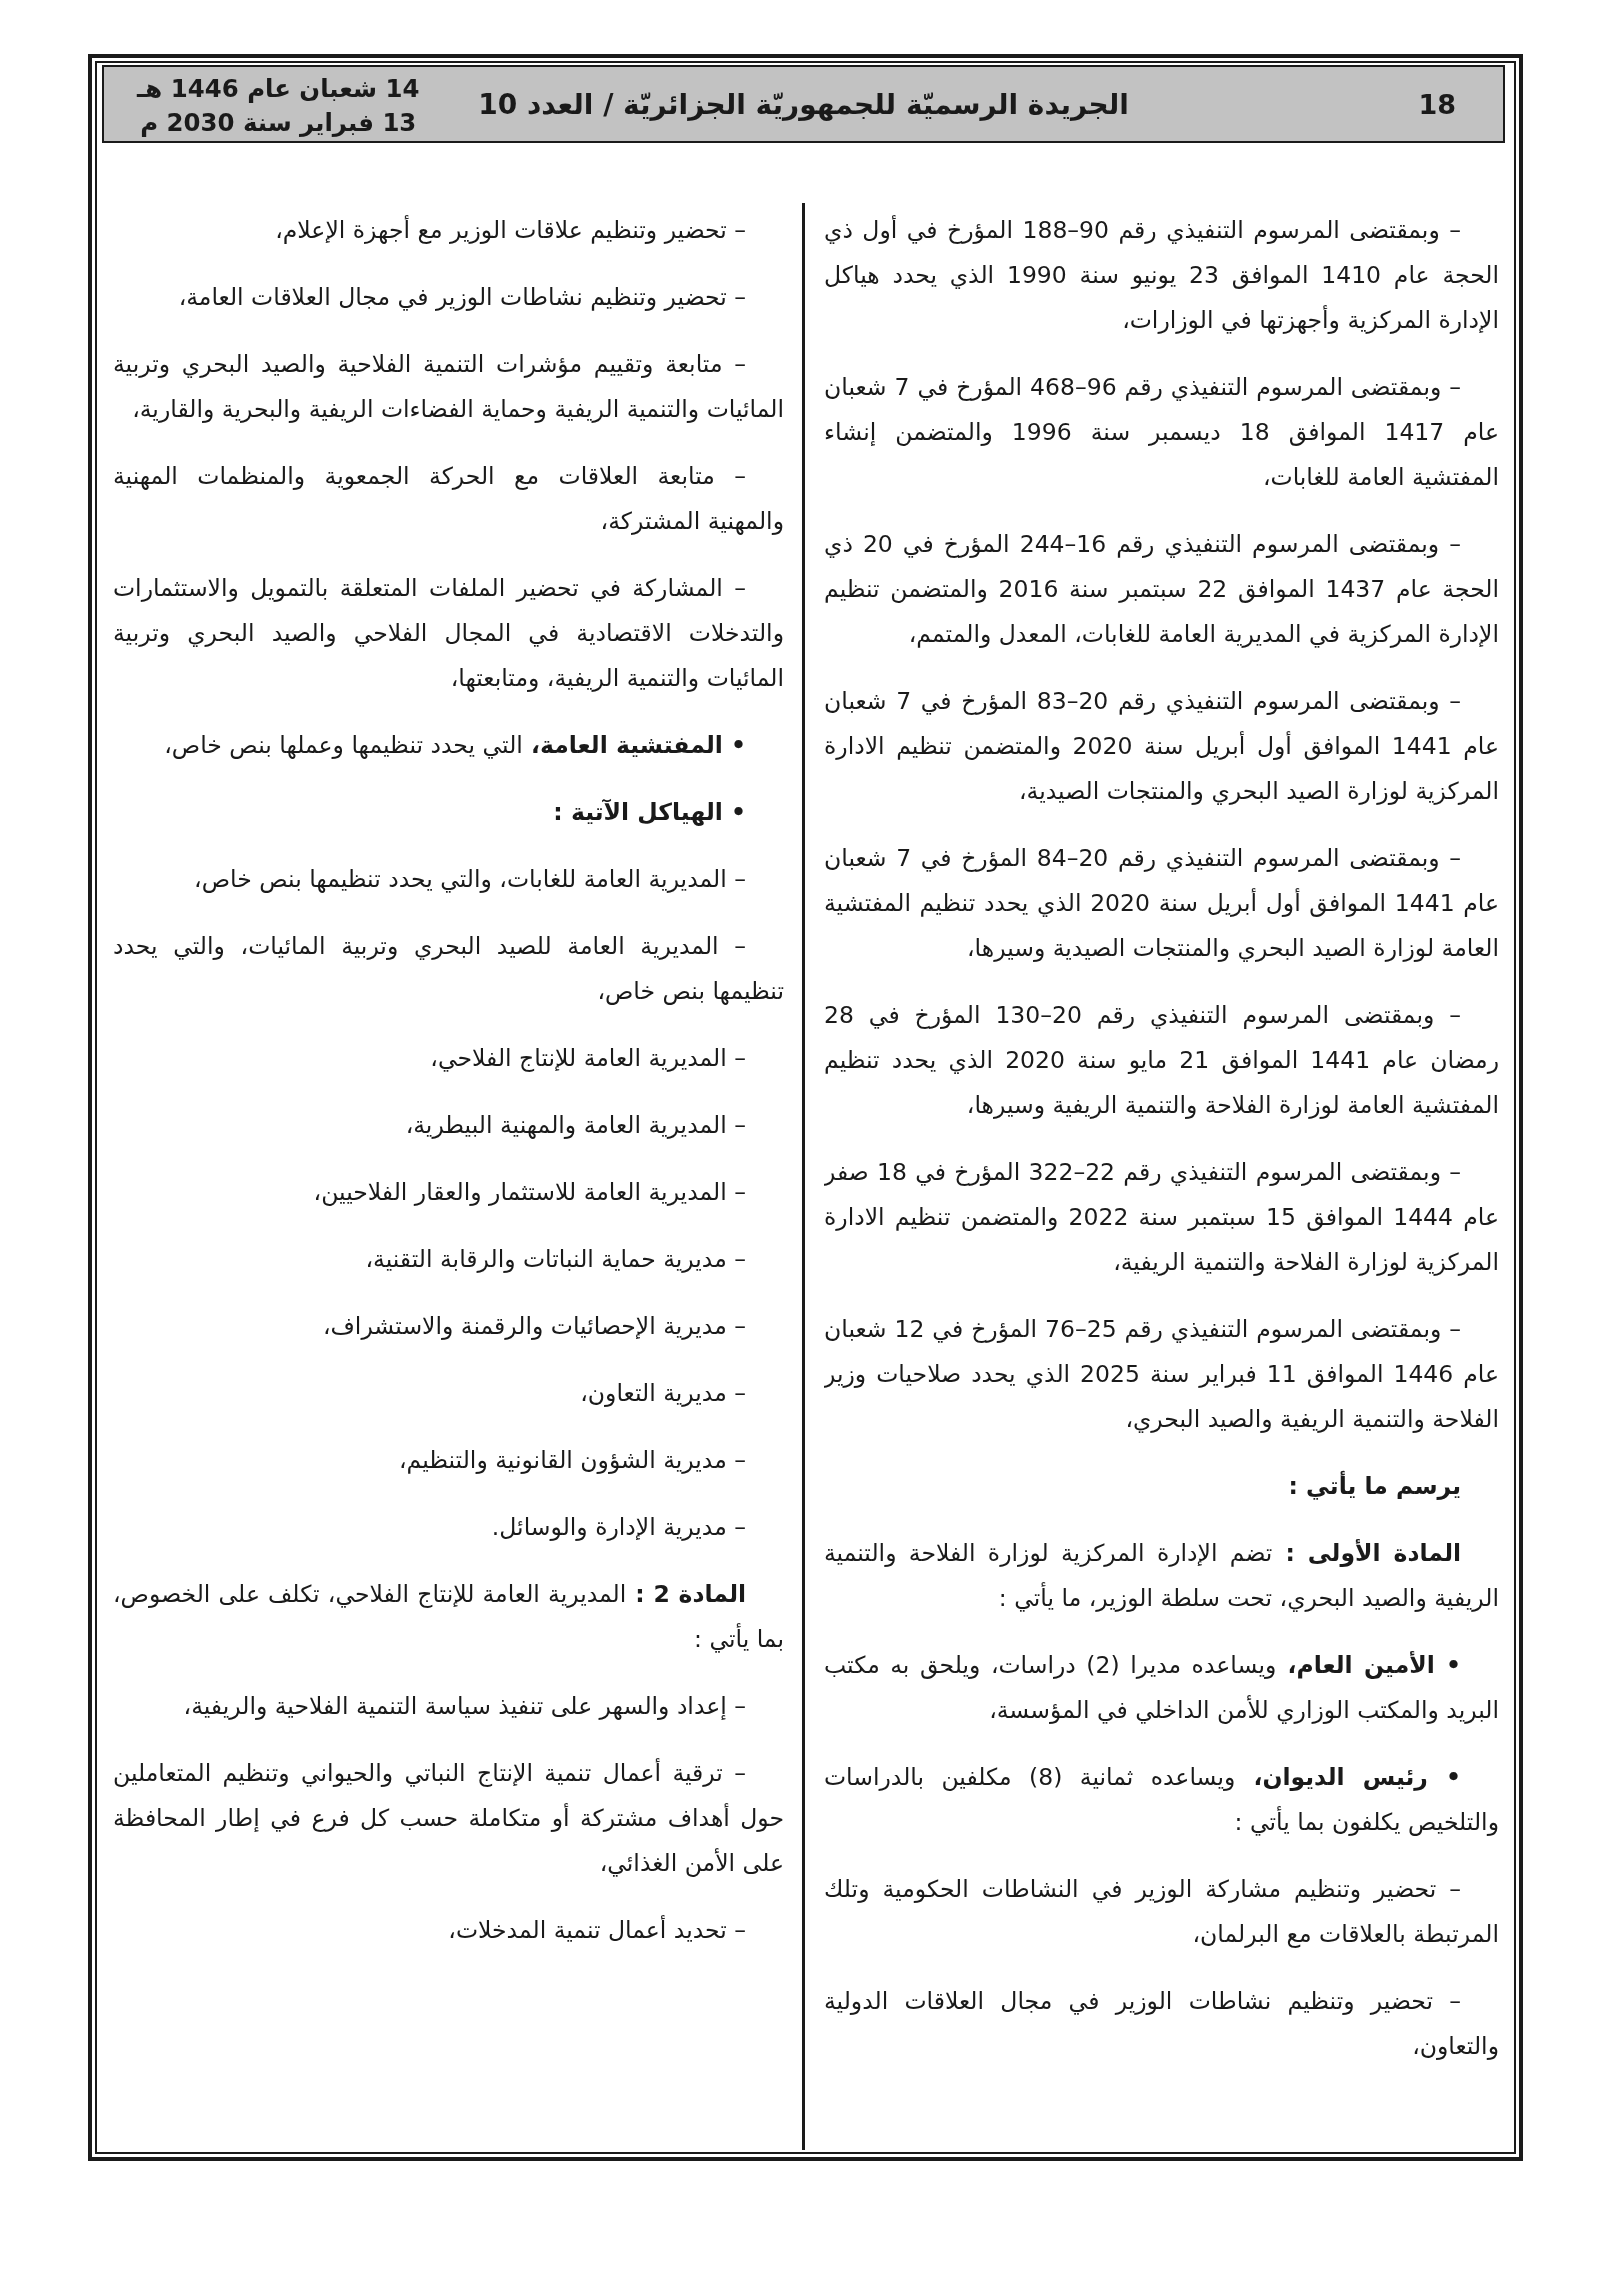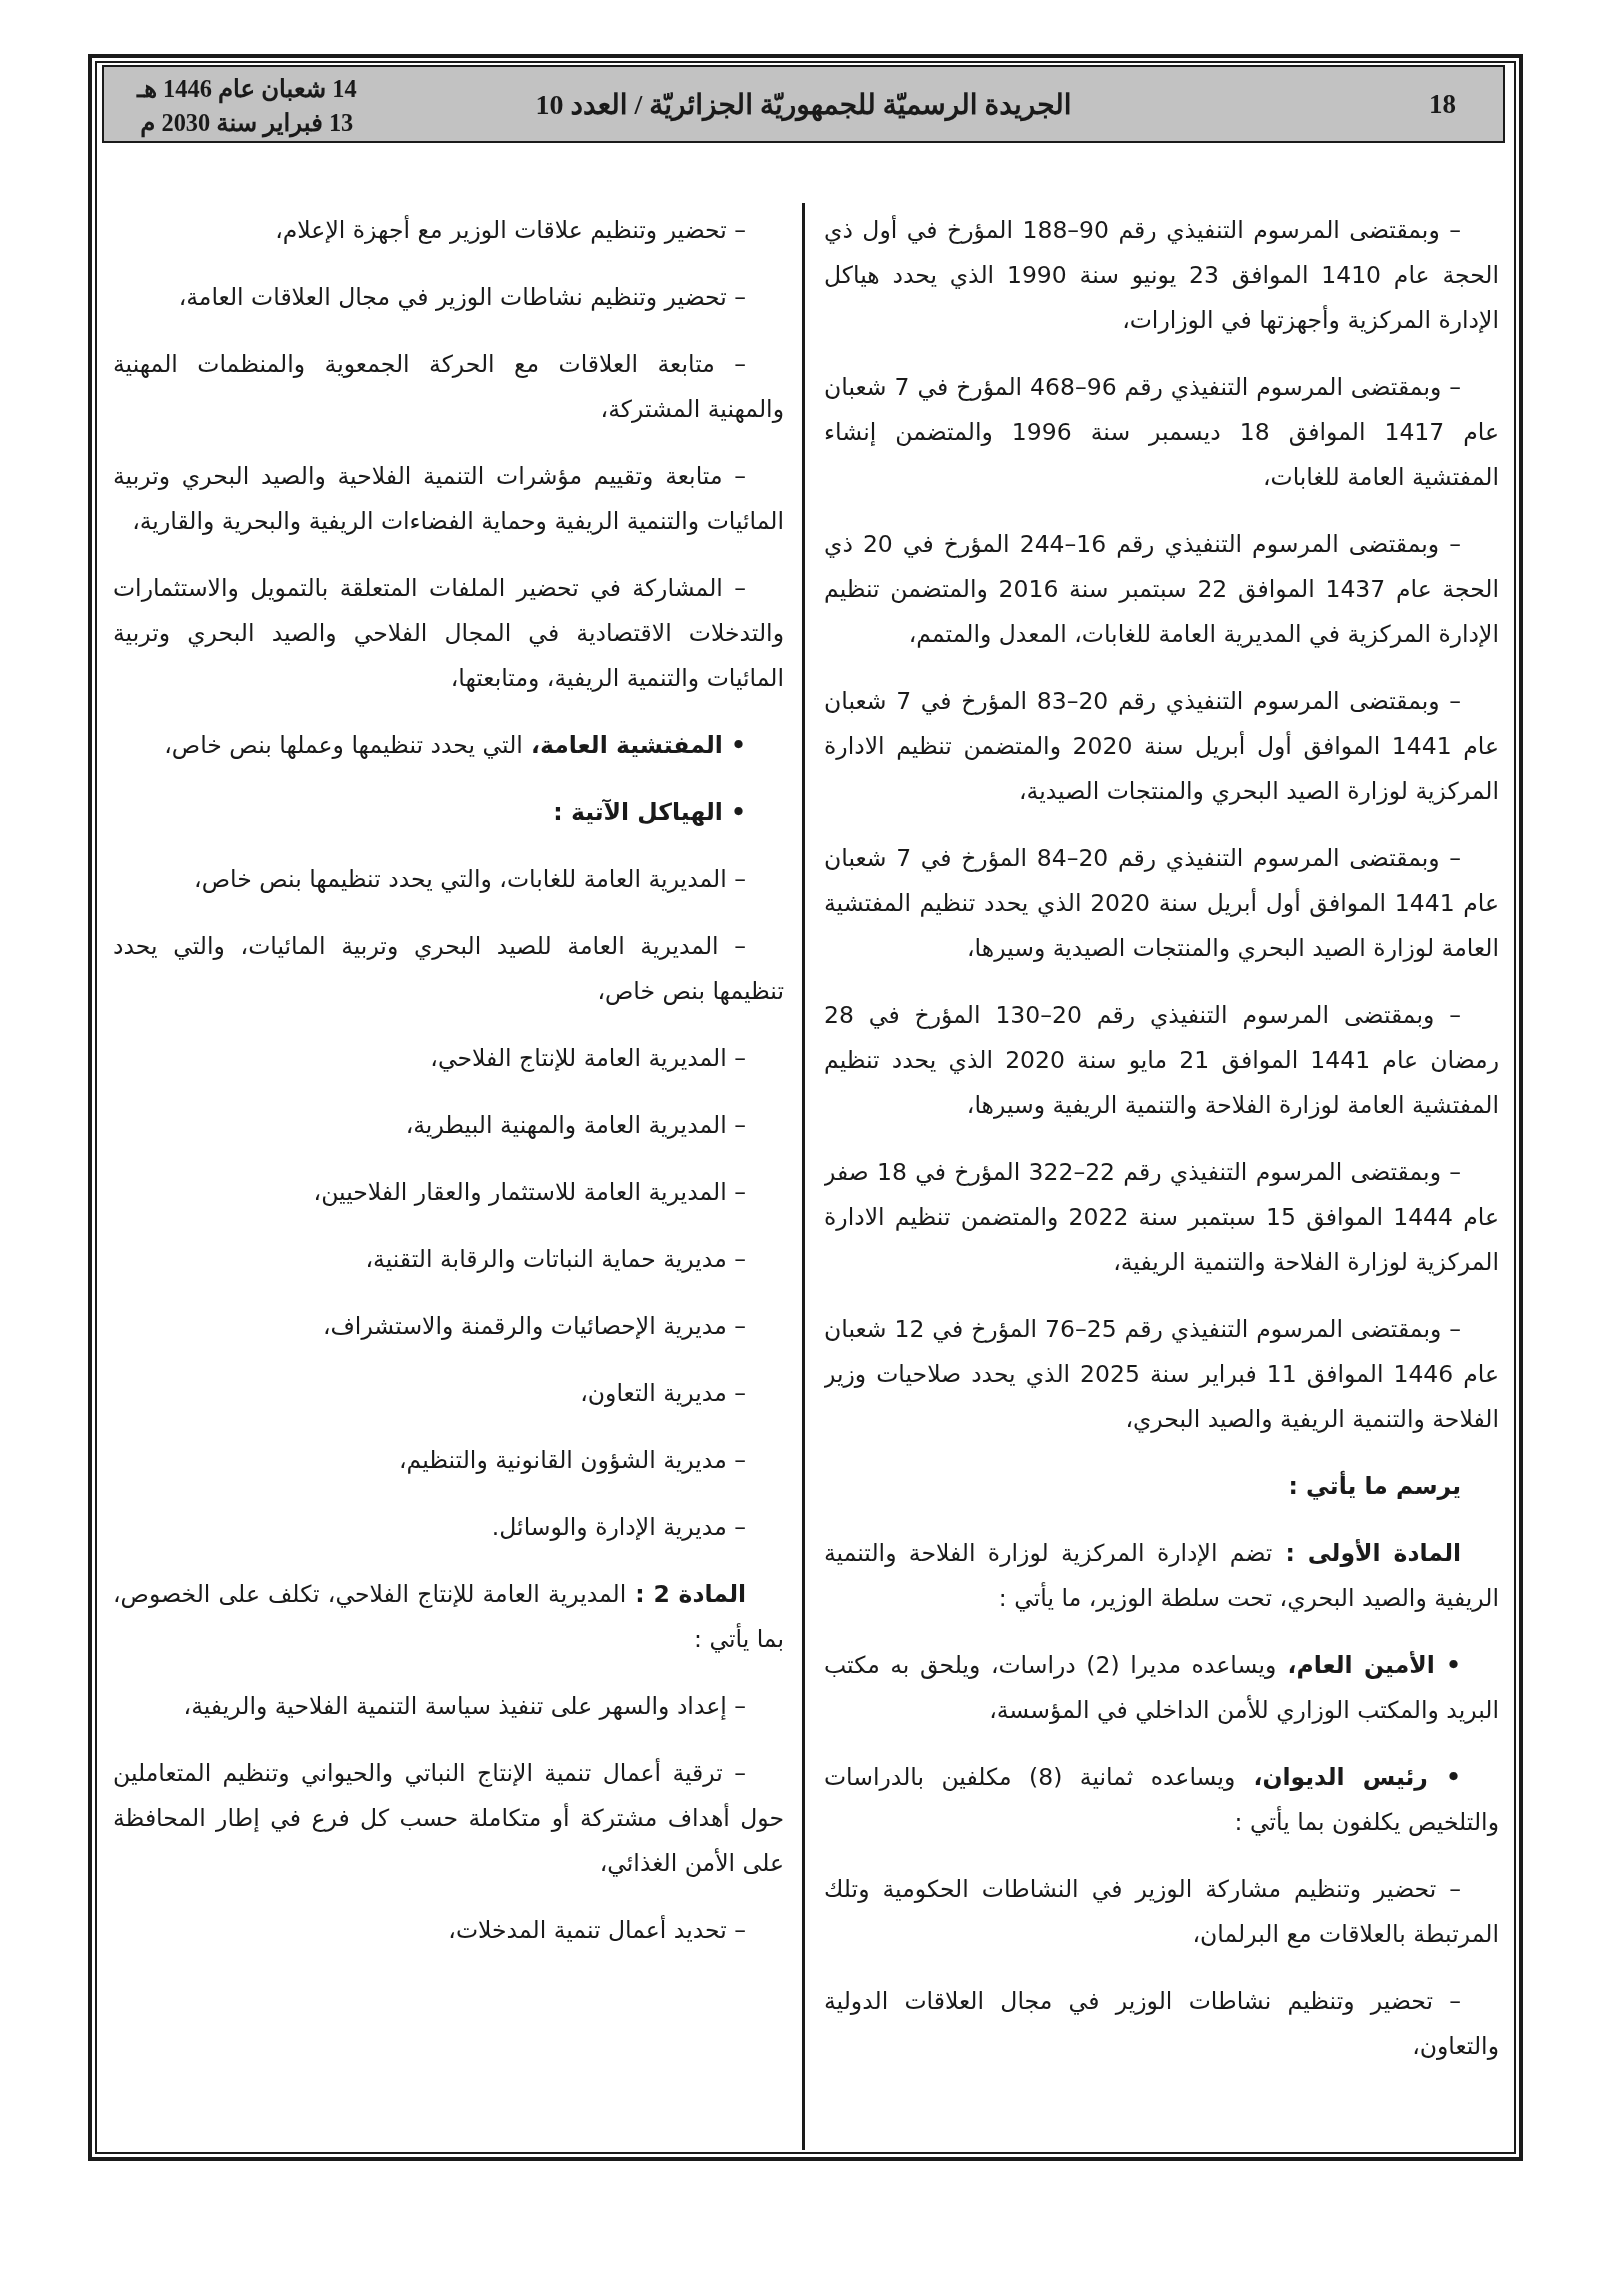--- a/index.html
+++ b/index.html
@@ -6,21 +6,21 @@
   .page{
     position:relative;width:1615px;height:2285px;background:#ffffff;
     font-family:"DejaVu Sans",sans-serif;color:#1a1a1a;direction:rtl;overflow:hidden;
   }
   
   .frame{position:absolute;left:89px;top:54px;width:1427px;height:2099px;border:4.5px solid #1a1a1a;}
   .frame-inner{position:absolute;inset:2.7px;border:2.7px solid #1a1a1a;}
   
   .masthead{
     position:absolute;left:103px;top:65px;width:1399px;height:74px;
-    background:#c2c2c2;border:2.7px solid #1a1a1a;font-family:Liberation Serif, serif;
+    background:#c2c2c2;border:2.7px solid #1a1a1a;
   }
   .masthead .dates{
     position:absolute;left:33px;top:3.6px;height:71px;
     display:flex;flex-direction:column;justify-content:center;align-items:center;
     font-weight:bold;font-size:24.4px;line-height:34px;white-space:nowrap;
   }
   .masthead .title{
     position:absolute;left:0;right:0;top:0;height:74px;
     display:flex;align-items:center;justify-content:center;
     font-weight:bold;font-size:28px;white-space:nowrap;text-align:center;
@@ -88,23 +88,23 @@
 
     <p class="para"><span class="body">– تحضير وتنظيم مشاركة الوزير في النشاطات الحكومية وتلك المرتبطة بالعلاقات مع البرلمان،</span></p>
 
     <p class="para"><span class="body">– تحضير وتنظيم نشاطات الوزير في مجال العلاقات الدولية والتعاون،</span></p>
   </section>
   <section class="col col-left">
     <p class="para"><span class="body">– تحضير وتنظيم علاقات الوزير مع أجهزة الإعلام،</span></p>
 
     <p class="para"><span class="body">– تحضير وتنظيم نشاطات الوزير في مجال العلاقات العامة،</span></p>
 
+    <p class="para"><span class="body">– متابعة وتقييم مؤشرات التنمية الفلاحية والصيد البحري وتربية المائيات والتنمية الريفية وحماية الفضاءات الريفية والبحرية والقارية،</span></p>
+
     <p class="para"><span class="body">– متابعة العلاقات مع الحركة الجمعوية والمنظمات المهنية والمهنية المشتركة،</span></p>
-
-    <p class="para"><span class="body">– متابعة وتقييم مؤشرات التنمية الفلاحية والصيد البحري وتربية المائيات والتنمية الريفية وحماية الفضاءات الريفية والبحرية والقارية،</span></p>
 
     <p class="para"><span class="body">– المشاركة في تحضير الملفات المتعلقة بالتمويل والاستثمارات والتدخلات الاقتصادية في المجال الفلاحي والصيد البحري وتربية المائيات والتنمية الريفية، ومتابعتها،</span></p>
 
 
     <p class="para"><b class="lead">• المفتشية العامة، </b><span class="body">التي يحدد تنظيمها وعملها بنص خاص،</span></p>
 
     <p class="para"><b class="lead">• الهياكل الآتية : </b><span class="body"></span></p>
 
     <p class="para"><span class="body">– المديرية العامة للغابات، والتي يحدد تنظيمها بنص خاص،</span></p>
 

